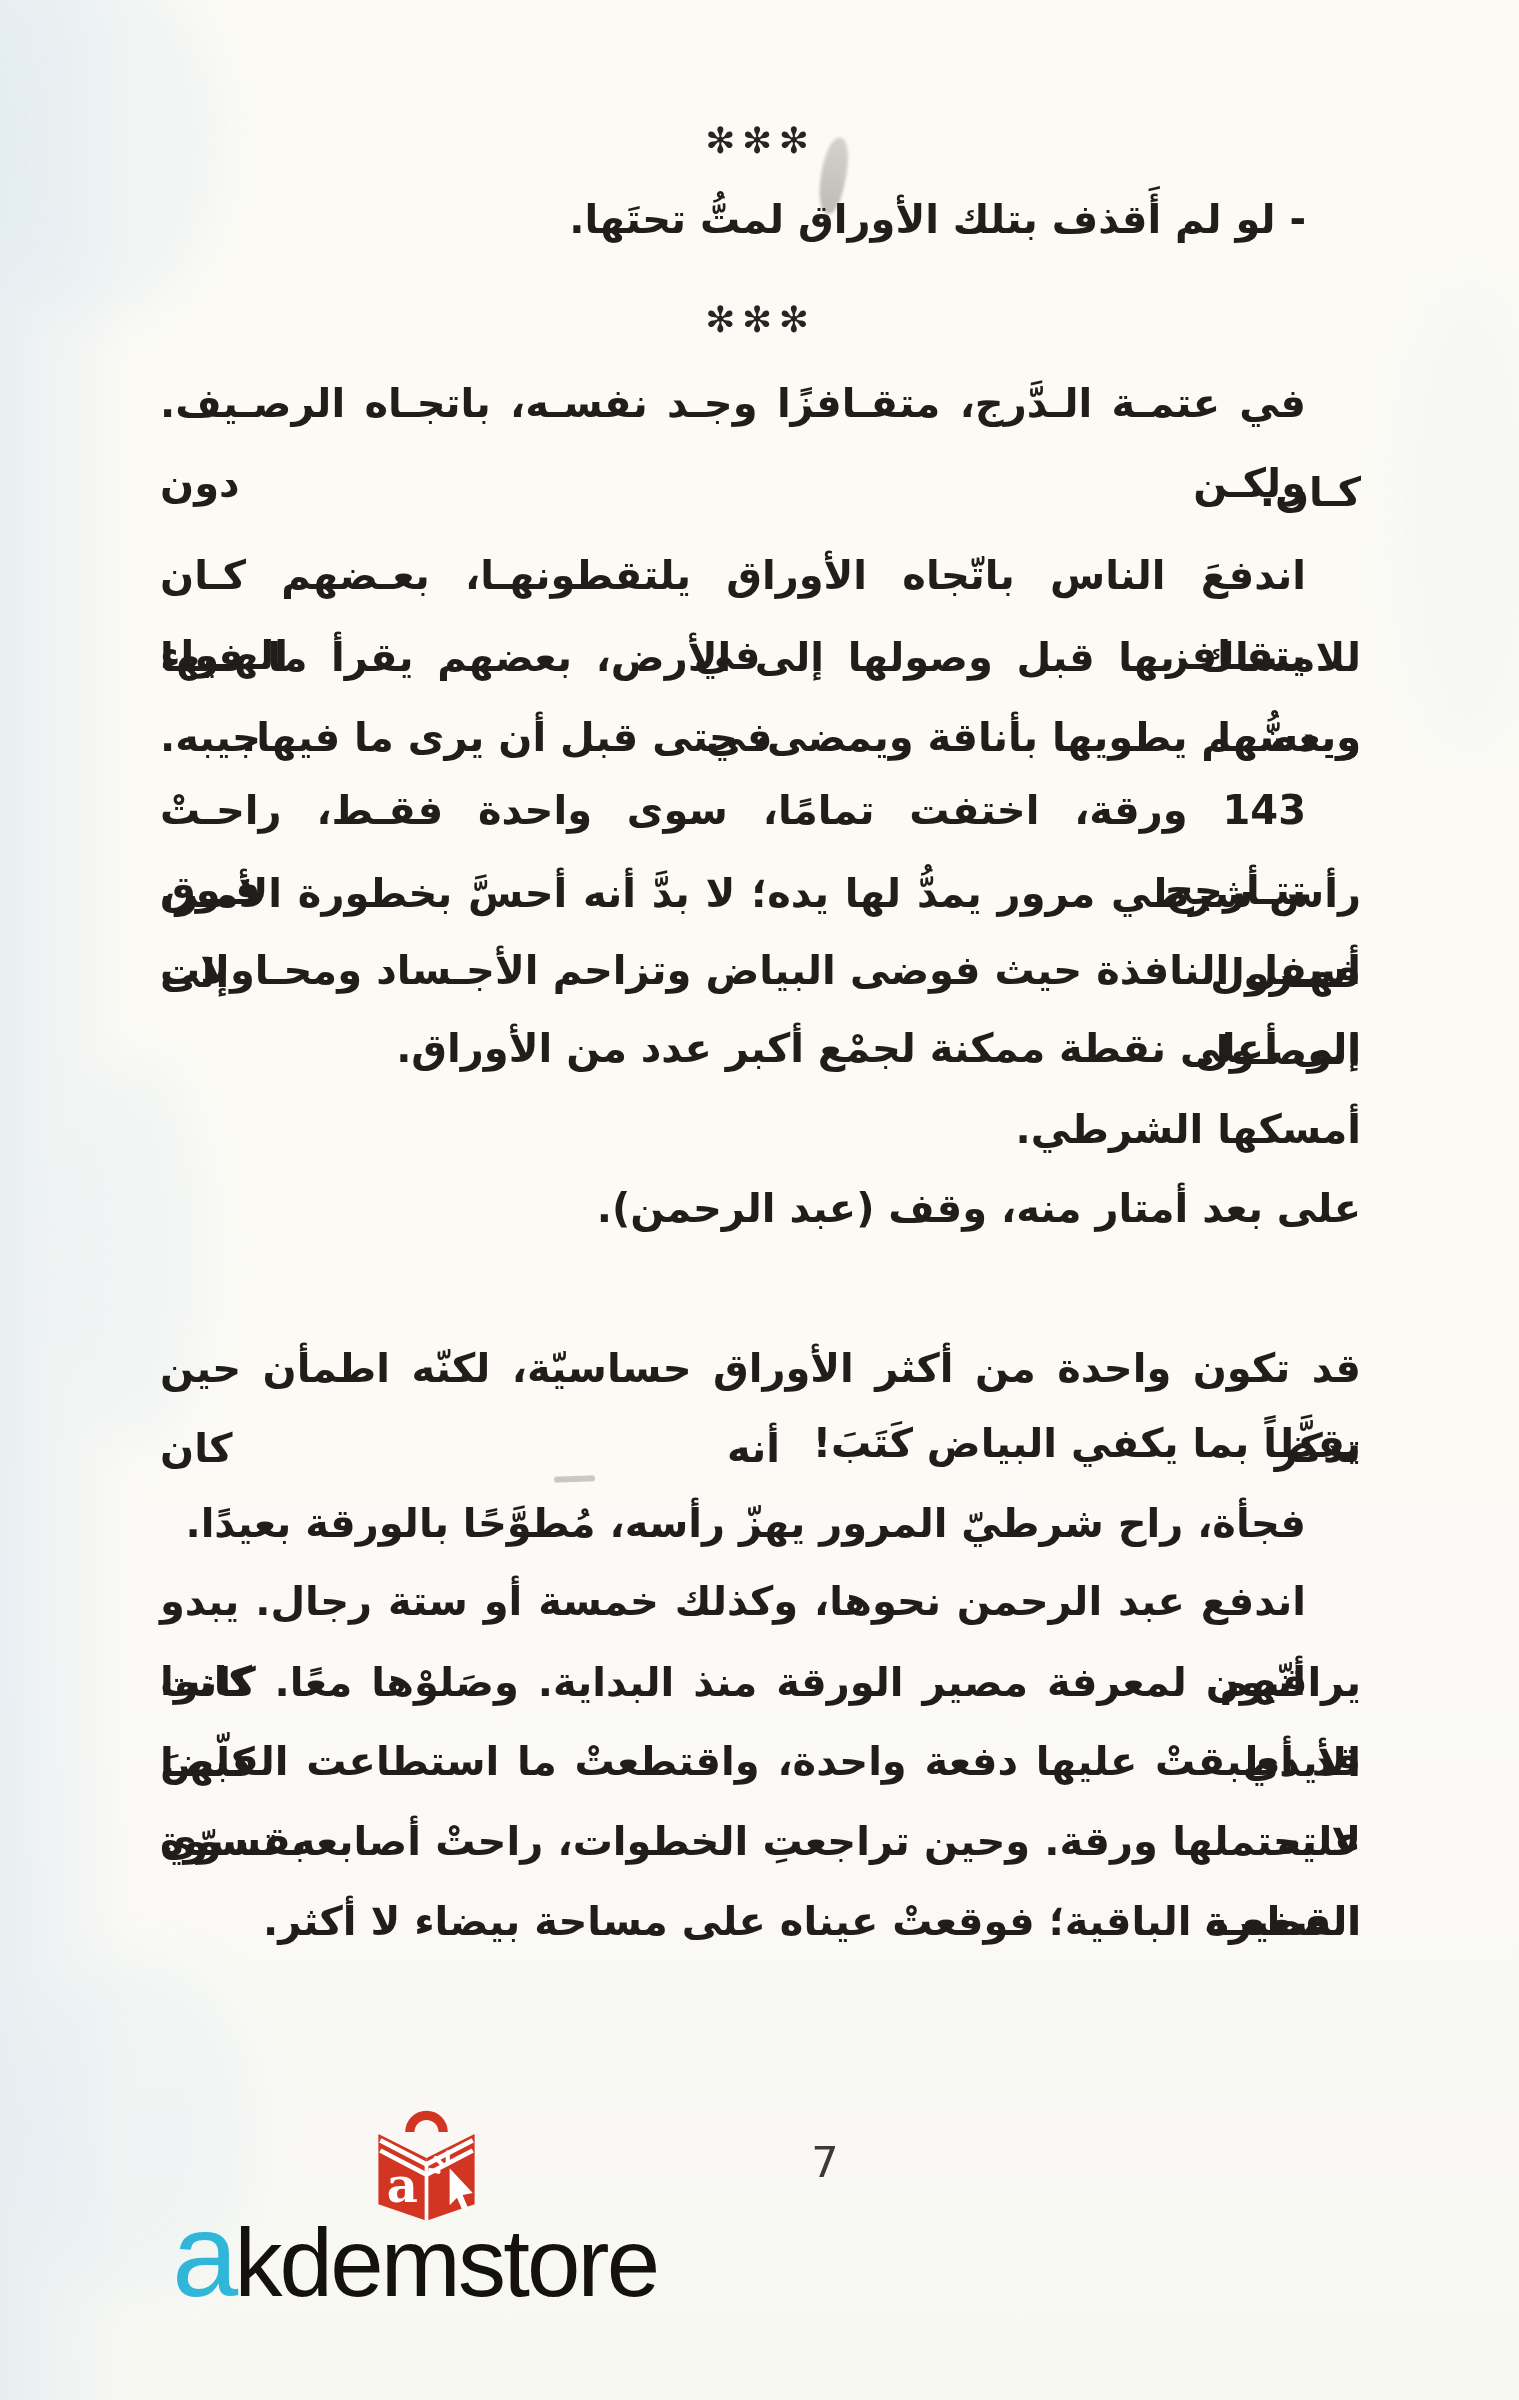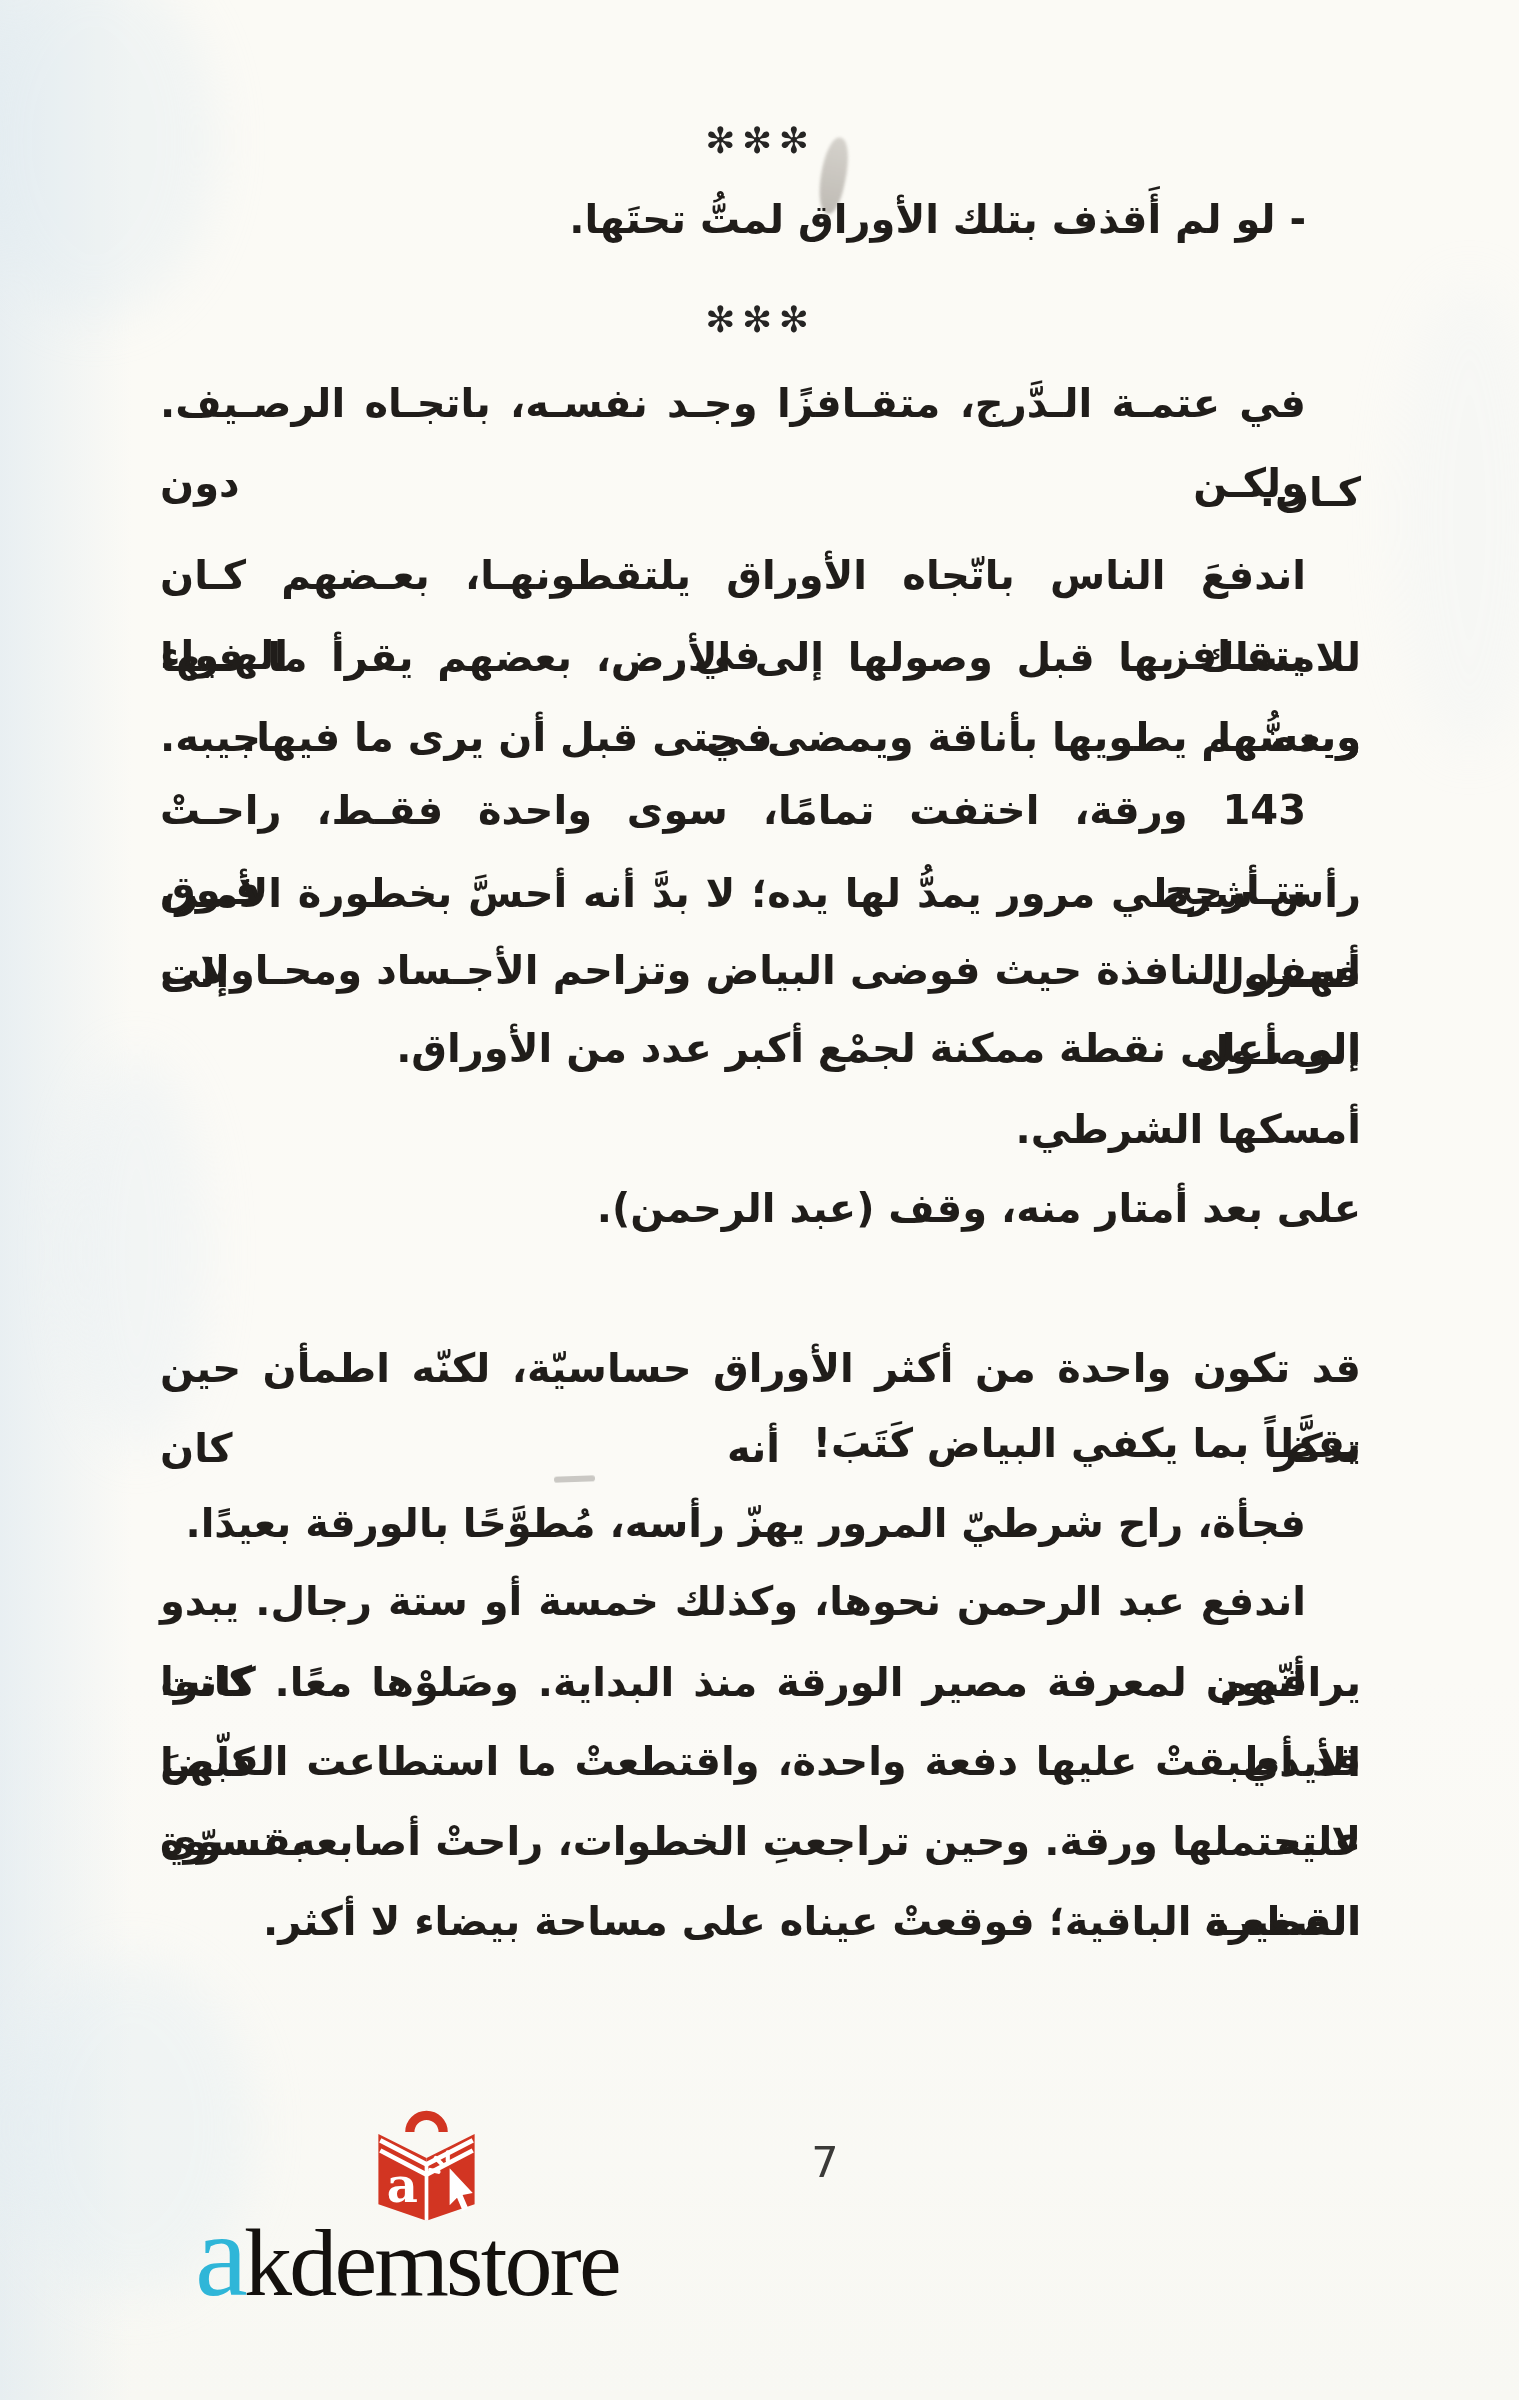--- a/index.html
+++ b/index.html
@@ -40,22 +40,22 @@
     background:linear-gradient(180deg,#b7b2ab,#8e8880);
     border-radius:45% 55% 40% 60%;transform:rotate(12deg);
     filter:blur(1.4px);opacity:.55;}
   .smudge2{position:absolute;left:554px;top:1476px;width:41px;height:5.6px;
     background:#8f8d88;border-radius:2.8px;transform:rotate(-2deg);
     filter:blur(0.6px);opacity:.45;}
 
   
   .logo-icon{position:absolute;left:371px;top:2106px;width:111px;height:115px;}
   .brand{
-    position:absolute;left:195px;top:2208px;height:104px;line-height:94px;
-    font-family:Liberation Serif, serif;color:#14110e;font-size:96px;letter-spacing:-2.8px;
+    position:absolute;left:172px;top:2208px;height:104px;line-height:94px;
+    font-family:Liberation Sans, sans-serif;color:#14110e;font-size:96px;letter-spacing:-2.8px;
     white-space:nowrap;
   }
   .brand .a-letter{color:#2fb6d8;font-size:119px;letter-spacing:-3.8px;}
   .page-number{
     position:absolute;left:797px;top:2134px;width:56px;height:56px;line-height:56px;
     text-align:center;font-size:43px;color:#3b3a38;font-family:"DejaVu Sans",sans-serif;
   }
 </style>
 </head>
 <body>

